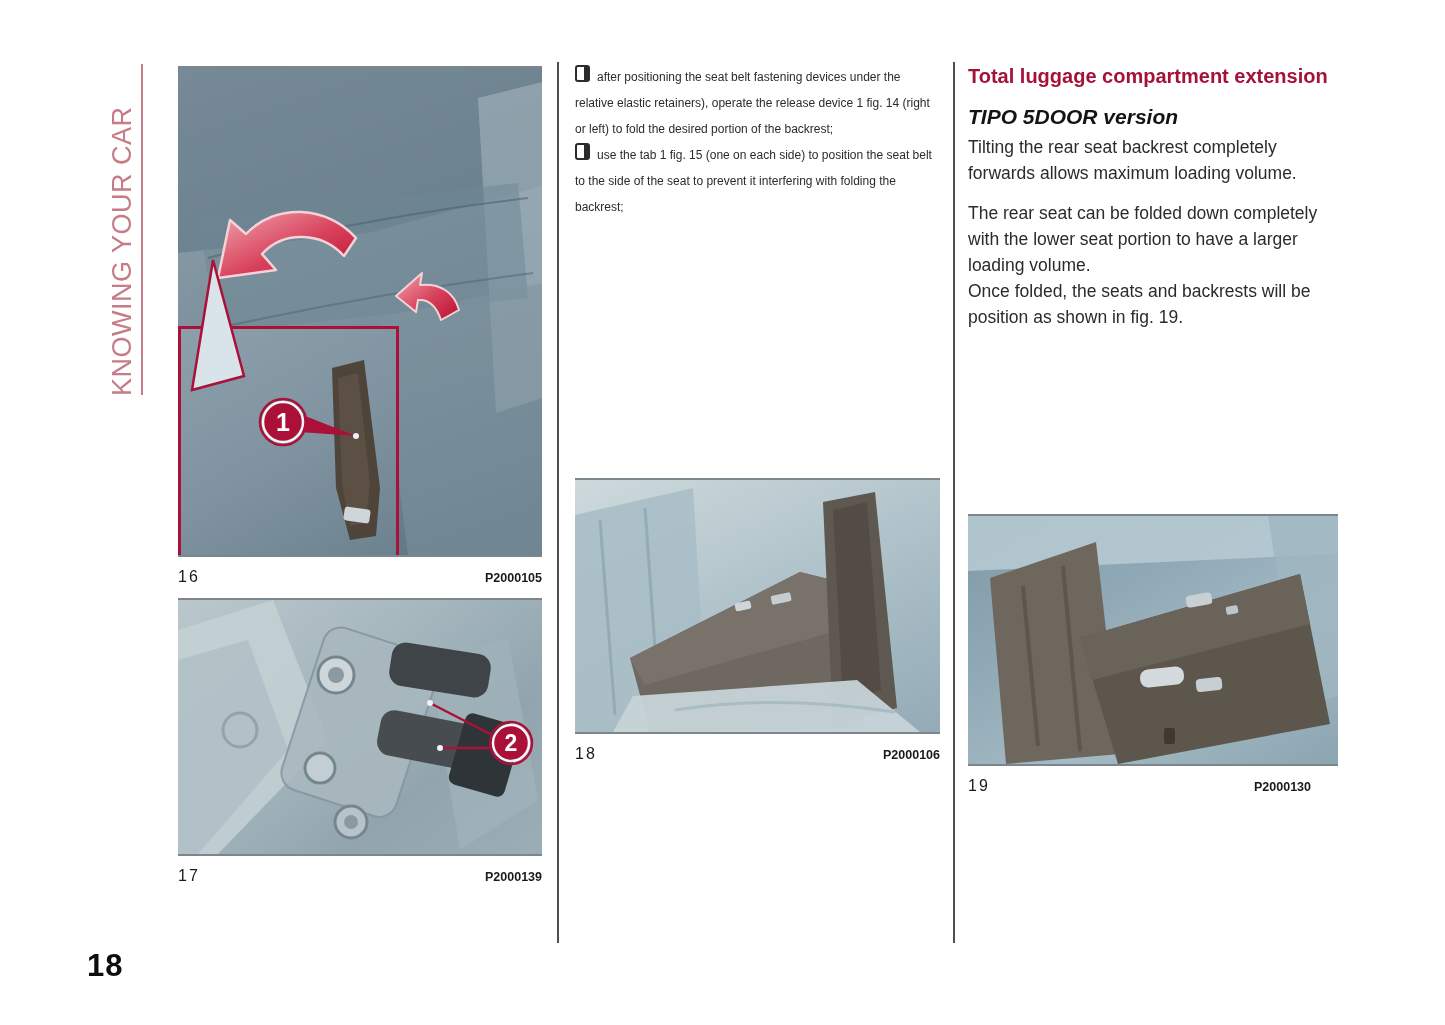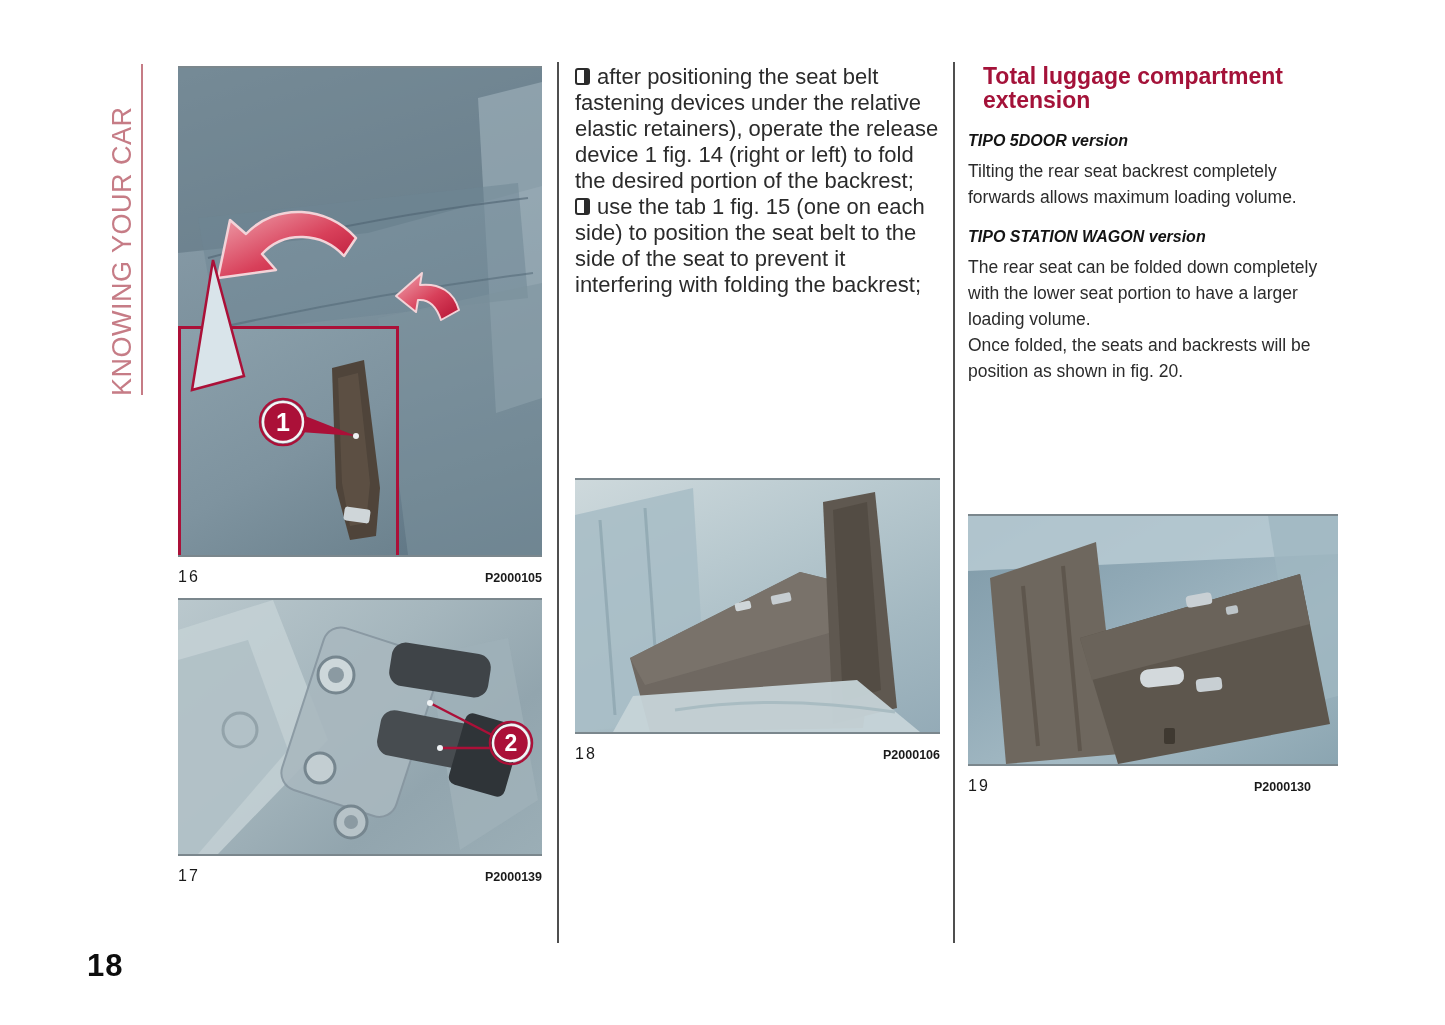--- a/index.html
+++ b/index.html
@@ -27,27 +27,27 @@
   .inset{
     position:absolute;left:0;top:258px;width:215px;height:226px;
     border:3px solid #ab1038;
     background:linear-gradient(150deg,#8ba0ab 0%,#7e939f 55%,#6c828e 100%);
     background-color:#7e939f;
   }
   .figcap{display:flex;justify-content:space-between;align-items:baseline;margin-top:11px}
   .fig-num{font-size:16px;letter-spacing:2px;color:#1a1a1a}
   .fig-code{font-size:12.5px;font-weight:bold;color:#1a1a1a}
   
-  .col-mid{position:absolute;left:575px;top:64px;width:367px;font-size:22px;line-height:26px}
+  .col-mid{position:absolute;left:575px;top:64px;width:367px;font-size:12px;line-height:26px}
   .col-right{position:absolute;left:968px;top:64px;width:373px;font-size:17.5px;line-height:26px}
   p{margin:0}
   .mb14{margin-bottom:14px}
   .mt8{margin-top:8px}
-  h2.red{color:#a41239;font-size:23px;line-height:24px;font-weight:bold;margin:0 15px 16px}
-  h3.sub{font-size:16px;font-style:italic;font-weight:bold;margin:12px 0 4px;color:#141414}
+  h2.red{color:#a41239;font-size:20px;line-height:24px;font-weight:bold;margin:0 0 16px}
+  h3.sub{font-size:21px;font-style:italic;font-weight:bold;margin:12px 0 4px;color:#141414}
   h3.first{margin-top:0}
   .blt{
     display:inline-block;width:11px;height:13px;border:2px solid #2b2b2b;border-radius:3px;
     position:relative;margin-right:7px;vertical-align:-1px;
   }
   .blt::after{content:"";position:absolute;top:0;bottom:0;right:0;width:4px;background:#2b2b2b}
   
   .pageno{position:absolute;left:87px;top:948px;font-size:31px;font-weight:bold;color:#0d0d0d;letter-spacing:1px}
 </style>
 </head>
@@ -181,23 +181,22 @@
     <span class="fig-code">P2000106</span>
   </div>
 </div>
 
 <div class="col-right">
   <h2 class="red">Total luggage compartment extension</h2>
 
   <h3 class="sub first">TIPO 5DOOR version</h3>
   <p class="mb14">Tilting the rear seat backrest completely forwards allows maximum loading volume.</p>
 
-  <h3 class="sub">TIPO STATION WAGON version</h3>
   <p>The rear seat can be folded down completely with the lower seat portion to have a larger loading volume.</p>
-  <p>Once folded, the seats and backrests will be position as shown in fig. 20.</p>
+  <p>Once folded, the seats and backrests will be position as shown in fig. 19.</p>
 </div>
 
 <div class="figure" style="left:968px;top:514px;width:343px">
   <div class="photo ph19">
     <svg width="370" height="248" viewBox="0 0 370 248">
 
       <polygon points="0,0 370,0 370,38 0,55" fill="#b9cbd3" opacity="0.85"></polygon>
       <polygon points="300,0 370,0 370,180 330,190" fill="#9fb6c1" opacity="0.8"></polygon>
 
       <polygon points="22,62 128,26 152,238 38,248" fill="#6e675e"></polygon>

